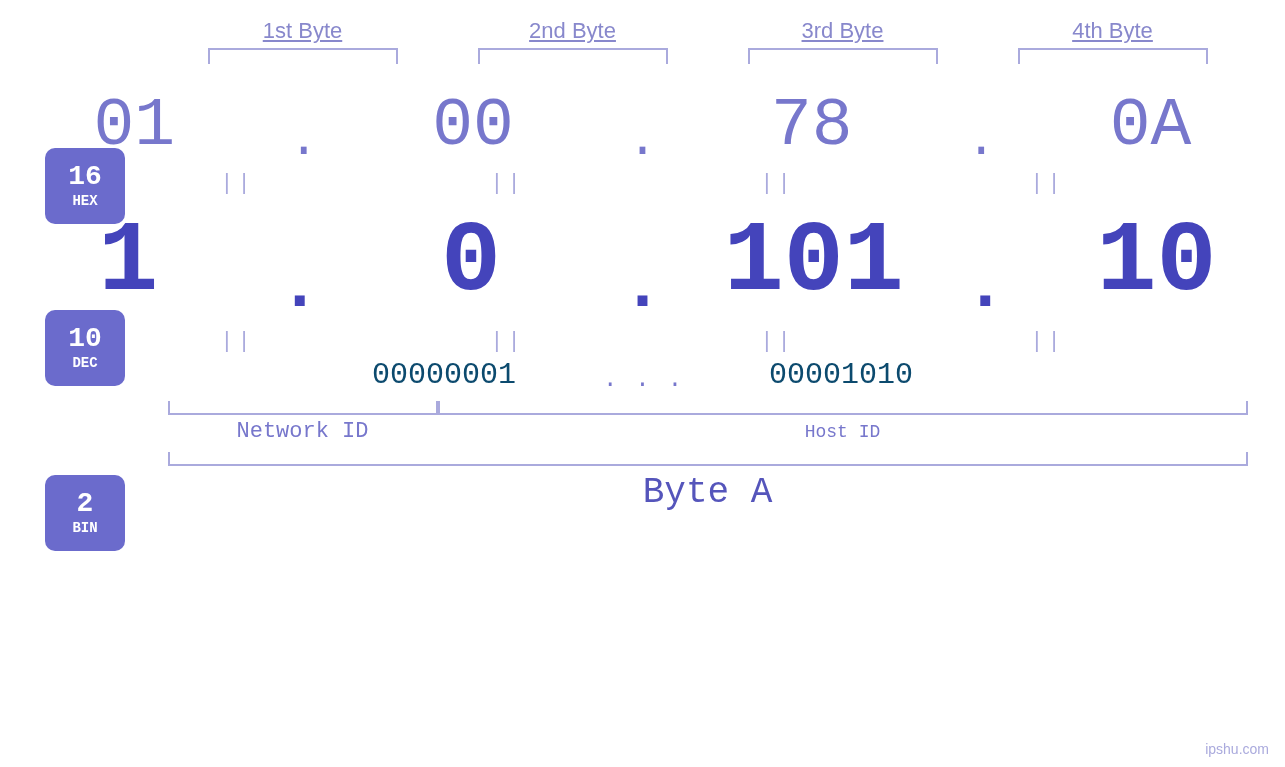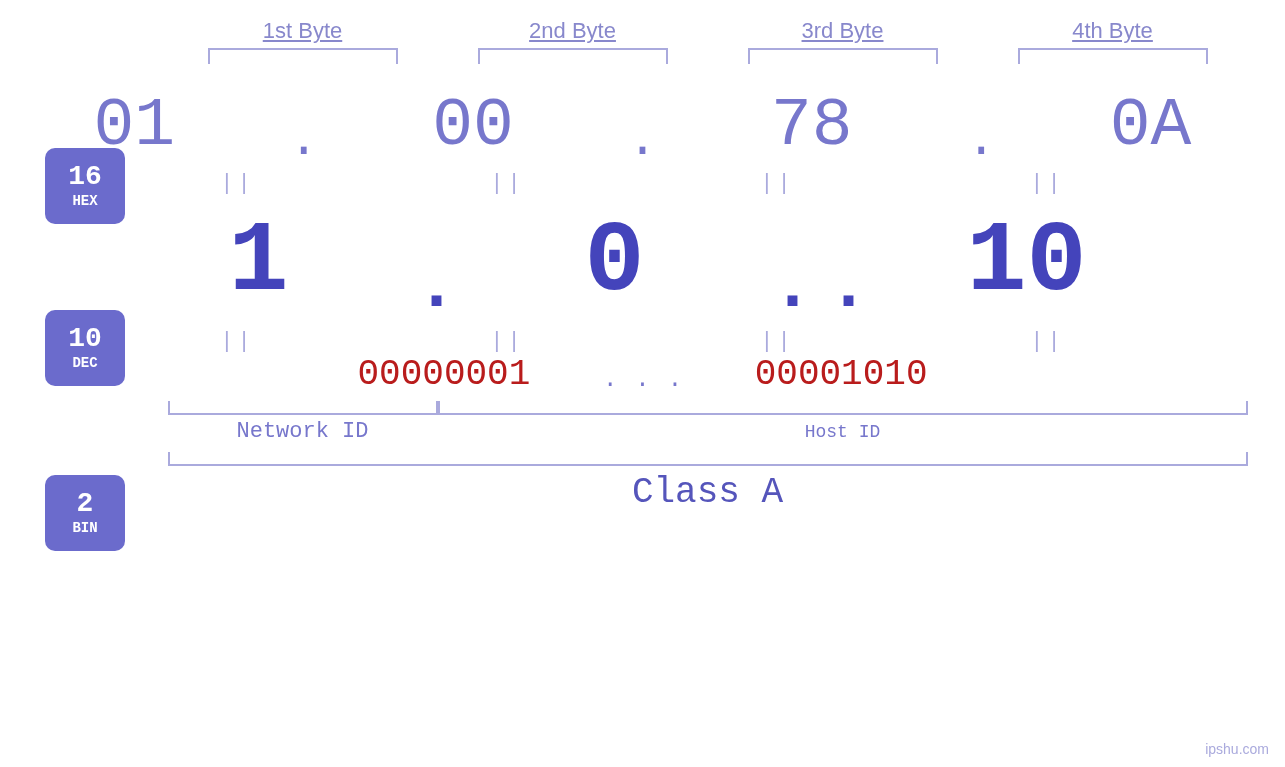--- a/index.html
+++ b/index.html
@@ -160,22 +160,22 @@
     .dec-dot {
       color: #4444bb;
       font-size: 70px;
       font-weight: bold;
       margin: 0 -8px;
       margin-top: 50px;
     }
 
     
     .bin-value {
-      color: #b91c1c;
-      font-size: 36px;
+      color: #0c4a6e;
+      font-size: 30px;
       font-family: 'Courier New', Courier, monospace;
       line-height: 1;
     }
 
     .bin-dot {
       color: #7777cc;
       font-size: 24px;
       margin: 0 -6px;
       margin-top: 10px;
     }
@@ -354,20 +354,23 @@
 
   <div class="value-row">
     <div class="value-cell">
       <span class="dec-value">1</span>
     </div>
     <span class="dec-dot">.</span>
     <div class="value-cell">
       <span class="dec-value">0</span>
     </div>
     <span class="dec-dot">.</span>
+    <div class="value-cell">
+      <span class="dec-value">101</span>
+    </div>
     <span class="dec-dot">.</span>
     <div class="value-cell">
       <span class="dec-value">10</span>
     </div>
   </div>
 
   <div class="equals-row">
     <div class="equals-cell">
       <span class="equals-sign">||</span>
     </div>
@@ -406,18 +409,18 @@
   <div class="id-labels-row">
     <div class="network-id-label">Network ID</div>
     <div class="host-id-label">Host ID</div>
   </div>
 
   <div class="class-bracket-row">
     <div class="class-bracket"></div>
   </div>
 
   <div class="class-label-row">
-    <div class="class-label">Class A</div>
+    <div class="class-label">Byte A</div>
   </div>
 
   <div class="watermark">ipshu.com</div>
 
 </div>
 
 </body></html>

